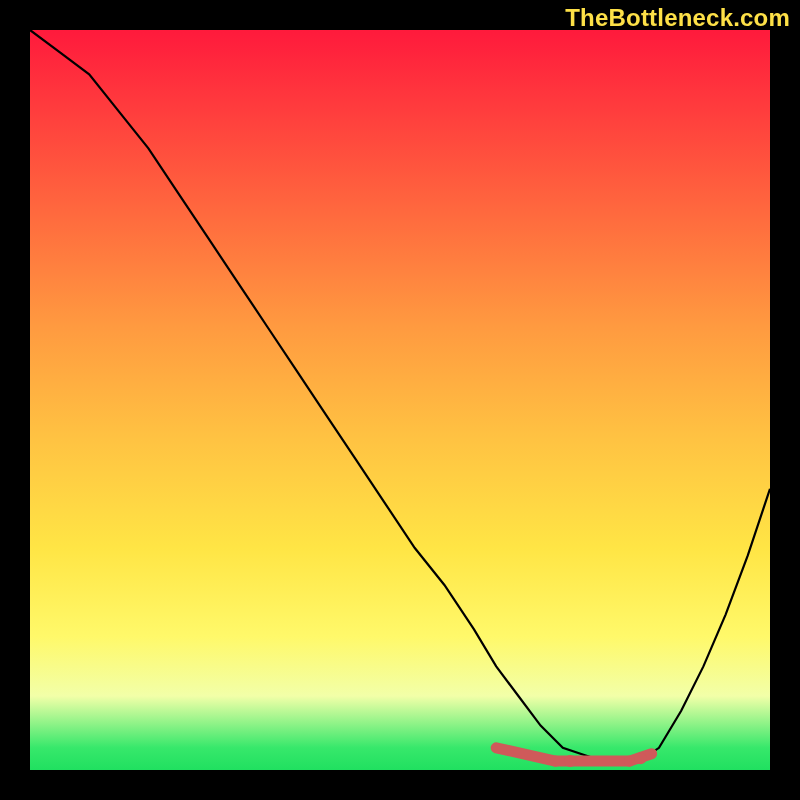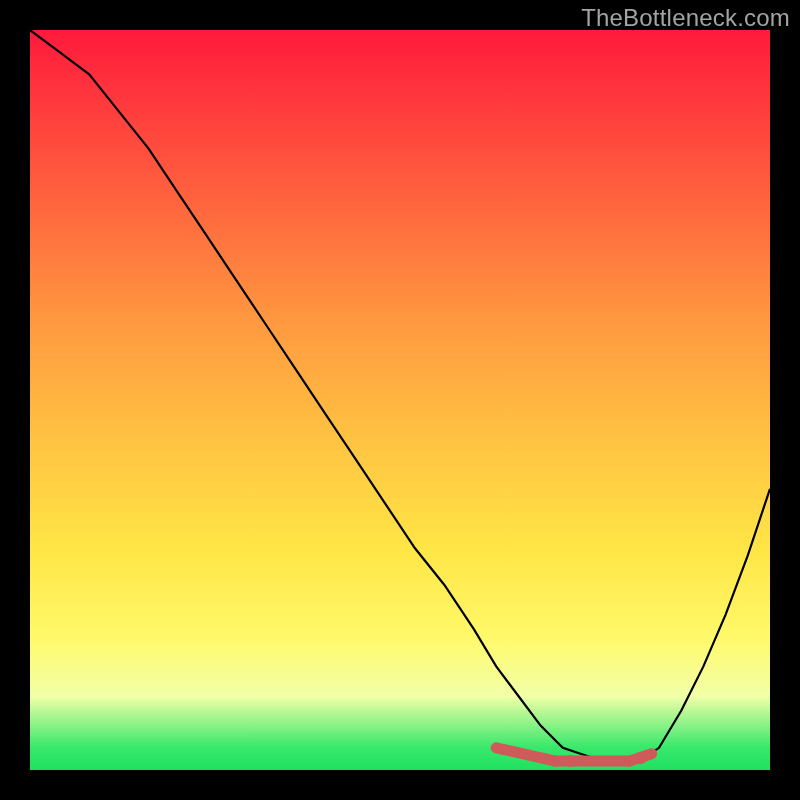--- a/index.html
+++ b/index.html
@@ -14,23 +14,23 @@
   .frame {
     position: relative;
     width: 800px;
     height: 800px;
     background: #000;
   }
   .watermark {
     position: absolute;
     top: 4px;
     right: 10px;
-    color: #a3a3a3;
+    color: #fde047;
     font-size: 24px;
-    font-weight: normal;
+    font-weight: bold;
     letter-spacing: 0.2px;
     z-index: 10;
     user-select: none;
   }
   .plot-area {
     position: absolute;
     left: 30px;
     top: 30px;
     width: 740px;
     height: 740px;

